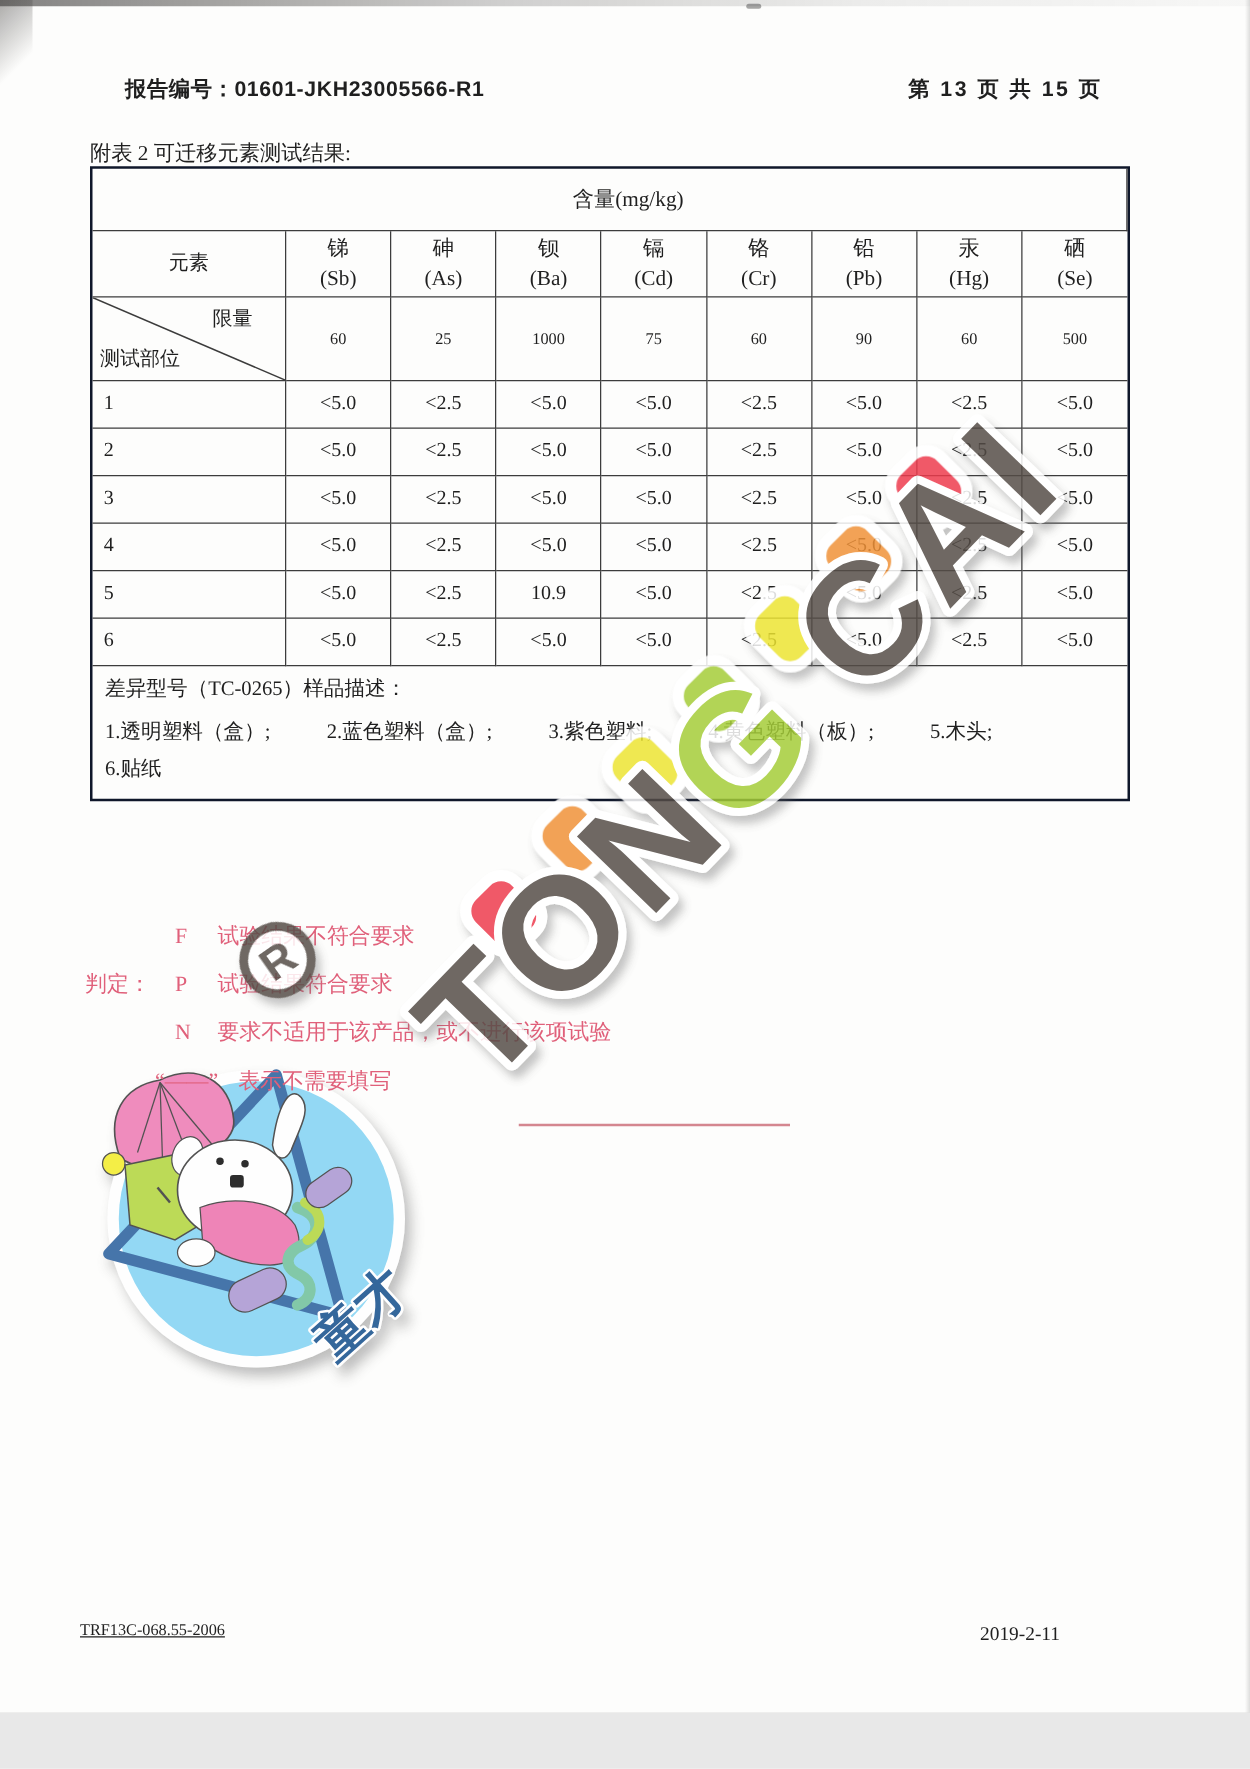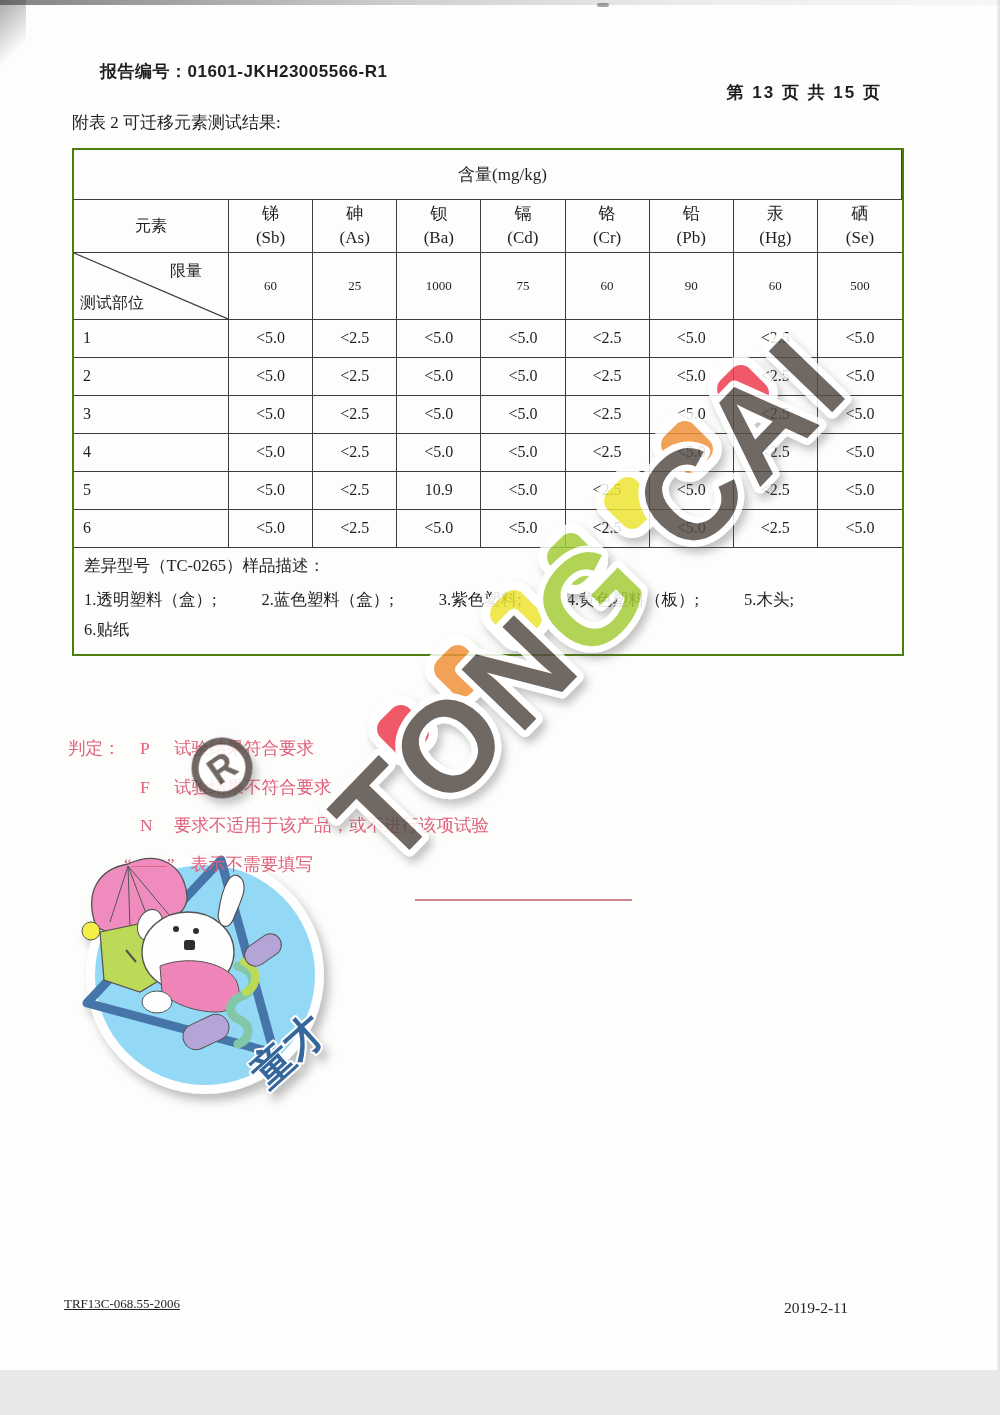--- a/index.html
+++ b/index.html
@@ -12,24 +12,24 @@
     background:linear-gradient(135deg,rgba(70,68,66,.45),rgba(70,68,66,0) 70%);}
   .scan-right{position:absolute;top:0;right:0;width:4px;height:100%;z-index:6;
     background:linear-gradient(to left,rgba(110,110,110,.22),rgba(110,110,110,0));}
   .speck{position:absolute;top:3px;left:597px;width:12px;height:4px;border-radius:2px;
     background:rgba(60,60,60,.45);z-index:6;}
   
   .content{position:absolute;inset:0;z-index:2;}
   .report-no{position:absolute;left:100px;top:60px;font-family:"Liberation Sans","DejaVu Sans",sans-serif;
     font-weight:bold;font-size:17px;letter-spacing:.5px;}
   .page-info{position:absolute;right:118px;top:60px;font-family:"Liberation Sans","DejaVu Sans",sans-serif;
-    font-weight:bold;font-size:17px;letter-spacing:2px;margin-top:21px;}
+    font-weight:bold;font-size:17px;letter-spacing:2px;}
   .caption{position:absolute;left:72px;top:111px;font-size:17px;}
   
-  .tbl{position:absolute;left:72px;top:148px;width:828px;border:2px solid #4d7c0f;
+  .tbl{position:absolute;left:72px;top:133px;width:828px;border:2px solid #0f172a;
     display:grid;grid-template-columns:155px repeat(8,1fr);
     grid-template-rows:50px 53px 67px repeat(6,38px) 106px;background:transparent;}
   .c{border-right:1px solid #3c3c3c;border-bottom:1px solid #3c3c3c;
     display:flex;align-items:center;justify-content:center;font-size:16px;line-height:1.15;}
   .nr{border-right:none;}
   .nb{border-bottom:none;}
   .span9{grid-column:1 / span 9;}
   .title-row{justify-content:center;gap:26px;font-size:17px;padding-left:30px;}
   .elem{flex-direction:column;gap:4px;font-size:17px;}
   .elem .sym{font-size:17px;}
@@ -230,22 +230,22 @@
           <span>2.蓝色塑料（盒）;</span>
           <span>3.紫色塑料;</span>
           <span>4.黄色塑料（板）;</span>
           <span>5.木头;</span>
         </div>
         <div class="d-last">6.贴纸</div>
       </div>
     </div>
 
     <div class="judgement">
+      <div class="j-line"><span class="j-ind"></span><span class="j-code">F</span><span>试验结果不符合要求</span></div>
       <div class="j-line"><span class="j-label">判定：</span><span class="j-code">P</span><span>试验结果符合要求</span></div>
-      <div class="j-line"><span class="j-ind"></span><span class="j-code">F</span><span>试验结果不符合要求</span></div>
       <div class="j-line"><span class="j-ind"></span><span class="j-code">N</span><span>要求不适用于该产品，或不进行该项试验</span></div>
       <div class="j-line"><span class="j-ind-sm"></span><span class="j-code-wide">“——”</span><span>表示不需要填写</span></div>
     </div>
 
     <div class="sig-line"></div>
     <div class="footer-code">TRF13C-068.55-2006</div>
     <div class="footer-date">2019-2-11</div>
   </div>
 
   <svg class="wm-svg" width="1000" height="1415" viewBox="0 0 1000 1415">

